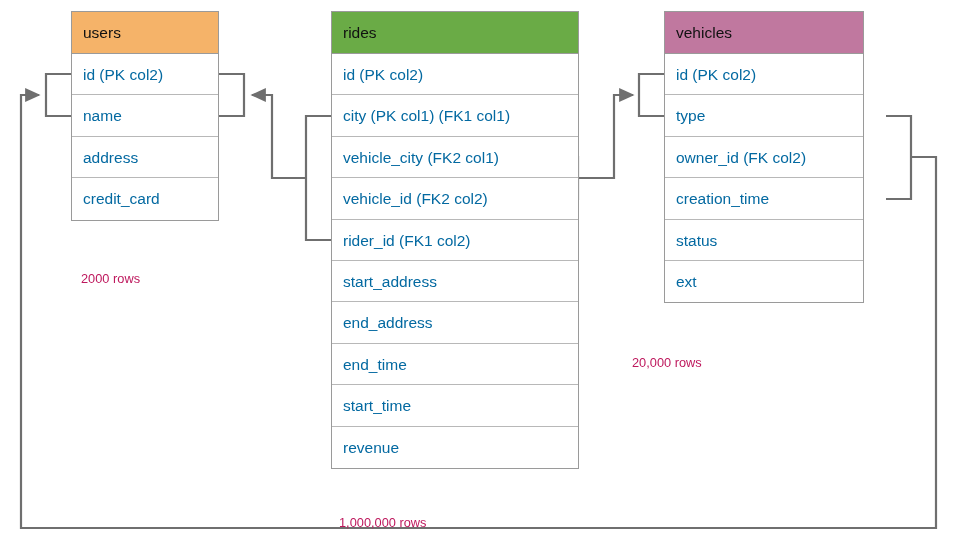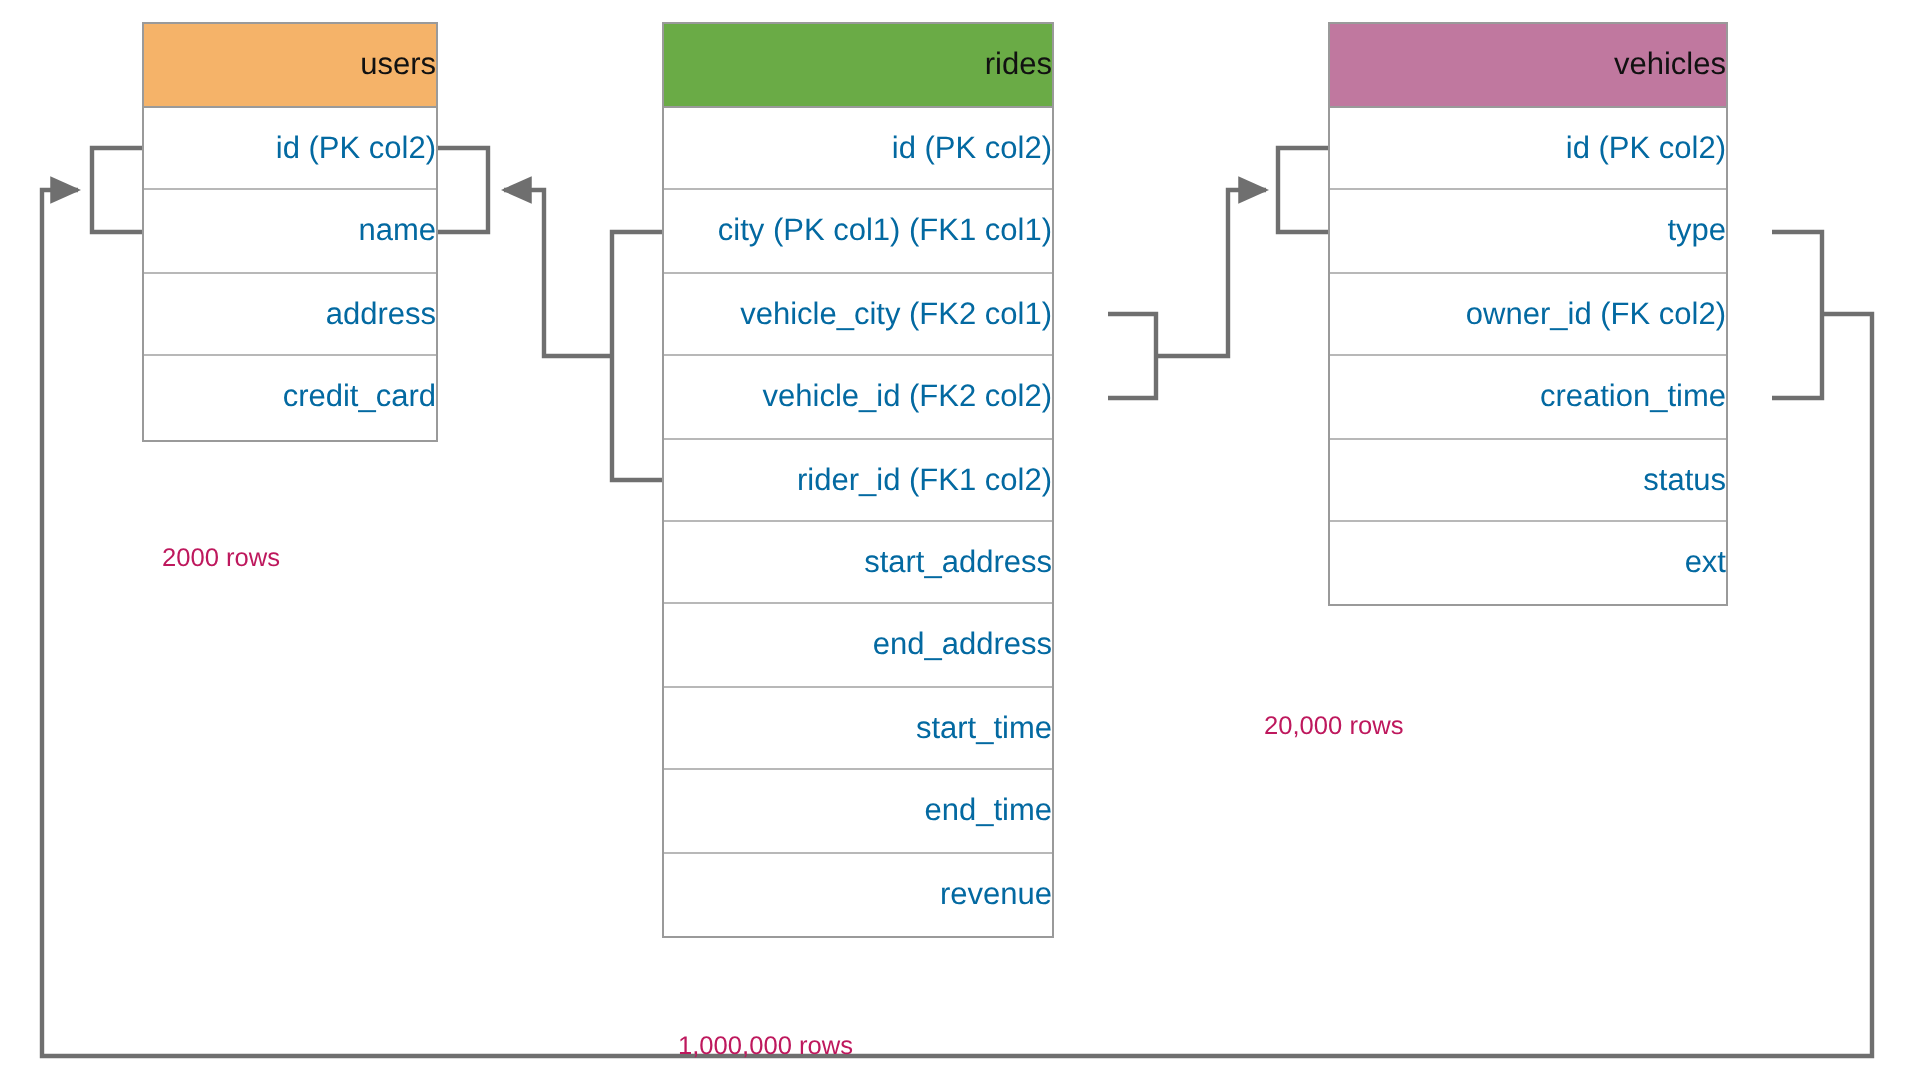--- a/index.html
+++ b/index.html
@@ -9,21 +9,20 @@
   }
   body {
     font-family: "Liberation Sans", sans-serif;
   }
   #canvas {
     position: relative;
     width: 960px;
     height: 540px;
     overflow: hidden;
     background: #ffffff;
-    text-align: right;
   }
   #wires {
     position: absolute;
     left: 0;
     top: 0;
     width: 960px;
     height: 540px;
     pointer-events: none;
   }
   .table-card {
@@ -105,31 +104,31 @@
 
   <div class="table-card" style="left:71px; top:11px; width:148px;">
     <div class="table-header" style="background:#f5b369;">users</div>
     <div class="table-row">id (PK col2)</div>
     <div class="table-row">name</div>
     <div class="table-row">address</div>
     <div class="table-row last">credit_card</div>
   </div>
   <div class="rowcount" style="left:81px; top:271px;">2000 rows</div>
 
-  <div class="table-card" style="left:331px; top:11px; width:196px;">
+  <div class="table-card" style="left:331px; top:11px; width:248px;">
     <div class="table-header" style="background:#6aab46;">rides</div>
     <div class="table-row">id (PK col2)</div>
     <div class="table-row">city (PK col1) (FK1 col1)</div>
     <div class="table-row">vehicle_city (FK2 col1)</div>
     <div class="table-row">vehicle_id (FK2 col2)</div>
     <div class="table-row">rider_id (FK1 col2)</div>
     <div class="table-row">start_address</div>
     <div class="table-row">end_address</div>
+    <div class="table-row">end_time</div>
     <div class="table-row">start_time</div>
-    <div class="table-row">end_time</div>
     <div class="table-row last">revenue</div>
   </div>
   <div class="rowcount" style="left:339px; top:480px;margin-top:35px;">1,000,000 rows</div>
 
   <div class="table-card" style="left:664px; top:11px; width:200px;">
     <div class="table-header" style="background:#c0789f;">vehicles</div>
     <div class="table-row">id (PK col2)</div>
     <div class="table-row">type</div>
     <div class="table-row">owner_id (FK col2)</div>
     <div class="table-row">creation_time</div>

